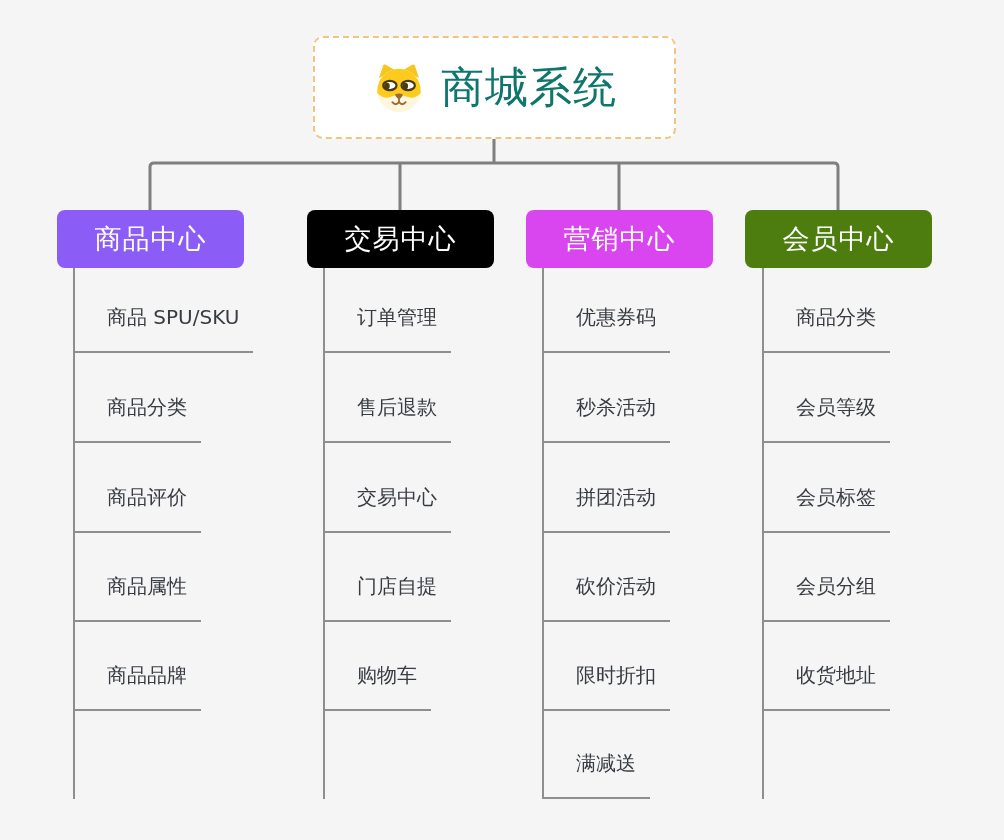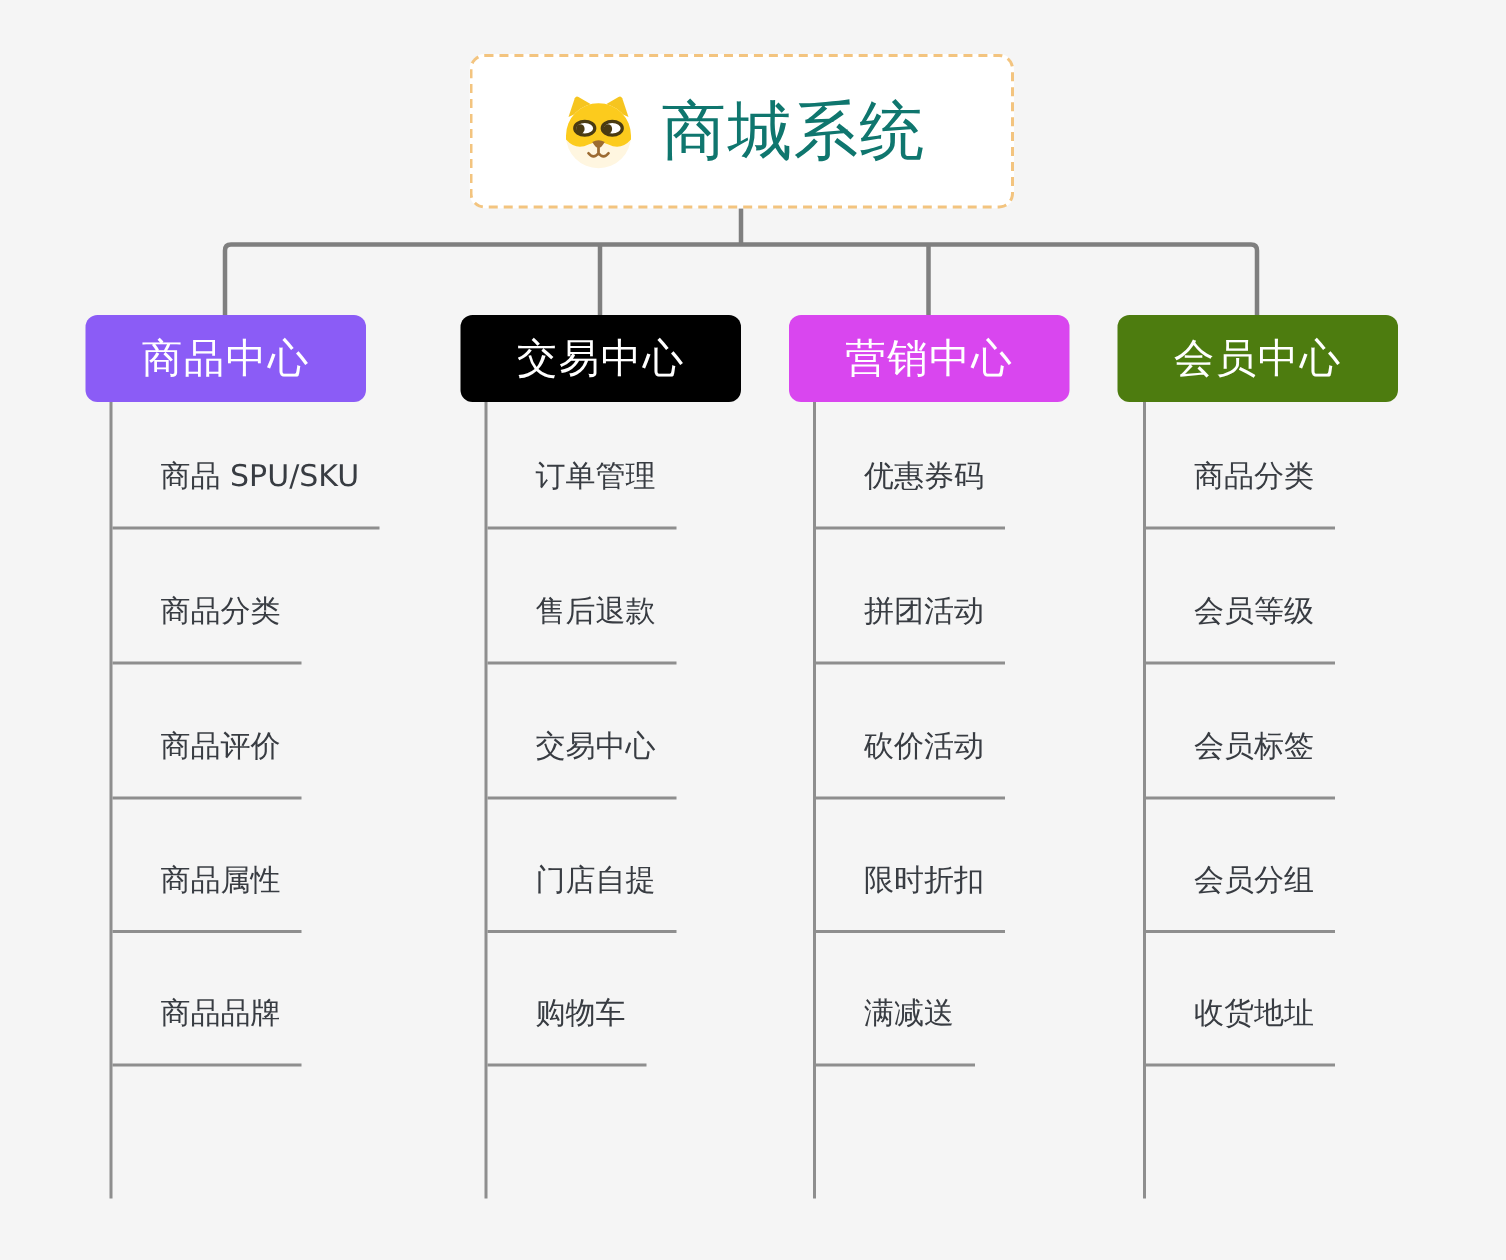--- a/index.html
+++ b/index.html
@@ -119,20 +119,21 @@
   <div class="col c1">
     <div class="leaf">订单管理</div>
     <div class="leaf">售后退款</div>
     <div class="leaf">交易中心</div>
     <div class="leaf">门店自提</div>
     <div class="leaf">购物车</div>
   </div>
 
   <div class="col c2">
     <div class="leaf">优惠券码</div>
+    <div class="leaf">秒杀活动</div>
     <div class="leaf">拼团活动</div>
     <div class="leaf">砍价活动</div>
     <div class="leaf">限时折扣</div>
     <div class="leaf">满减送</div>
   </div>
 
   <div class="col c3">
     <div class="leaf">商品分类</div>
     <div class="leaf">会员等级</div>
     <div class="leaf">会员标签</div>

